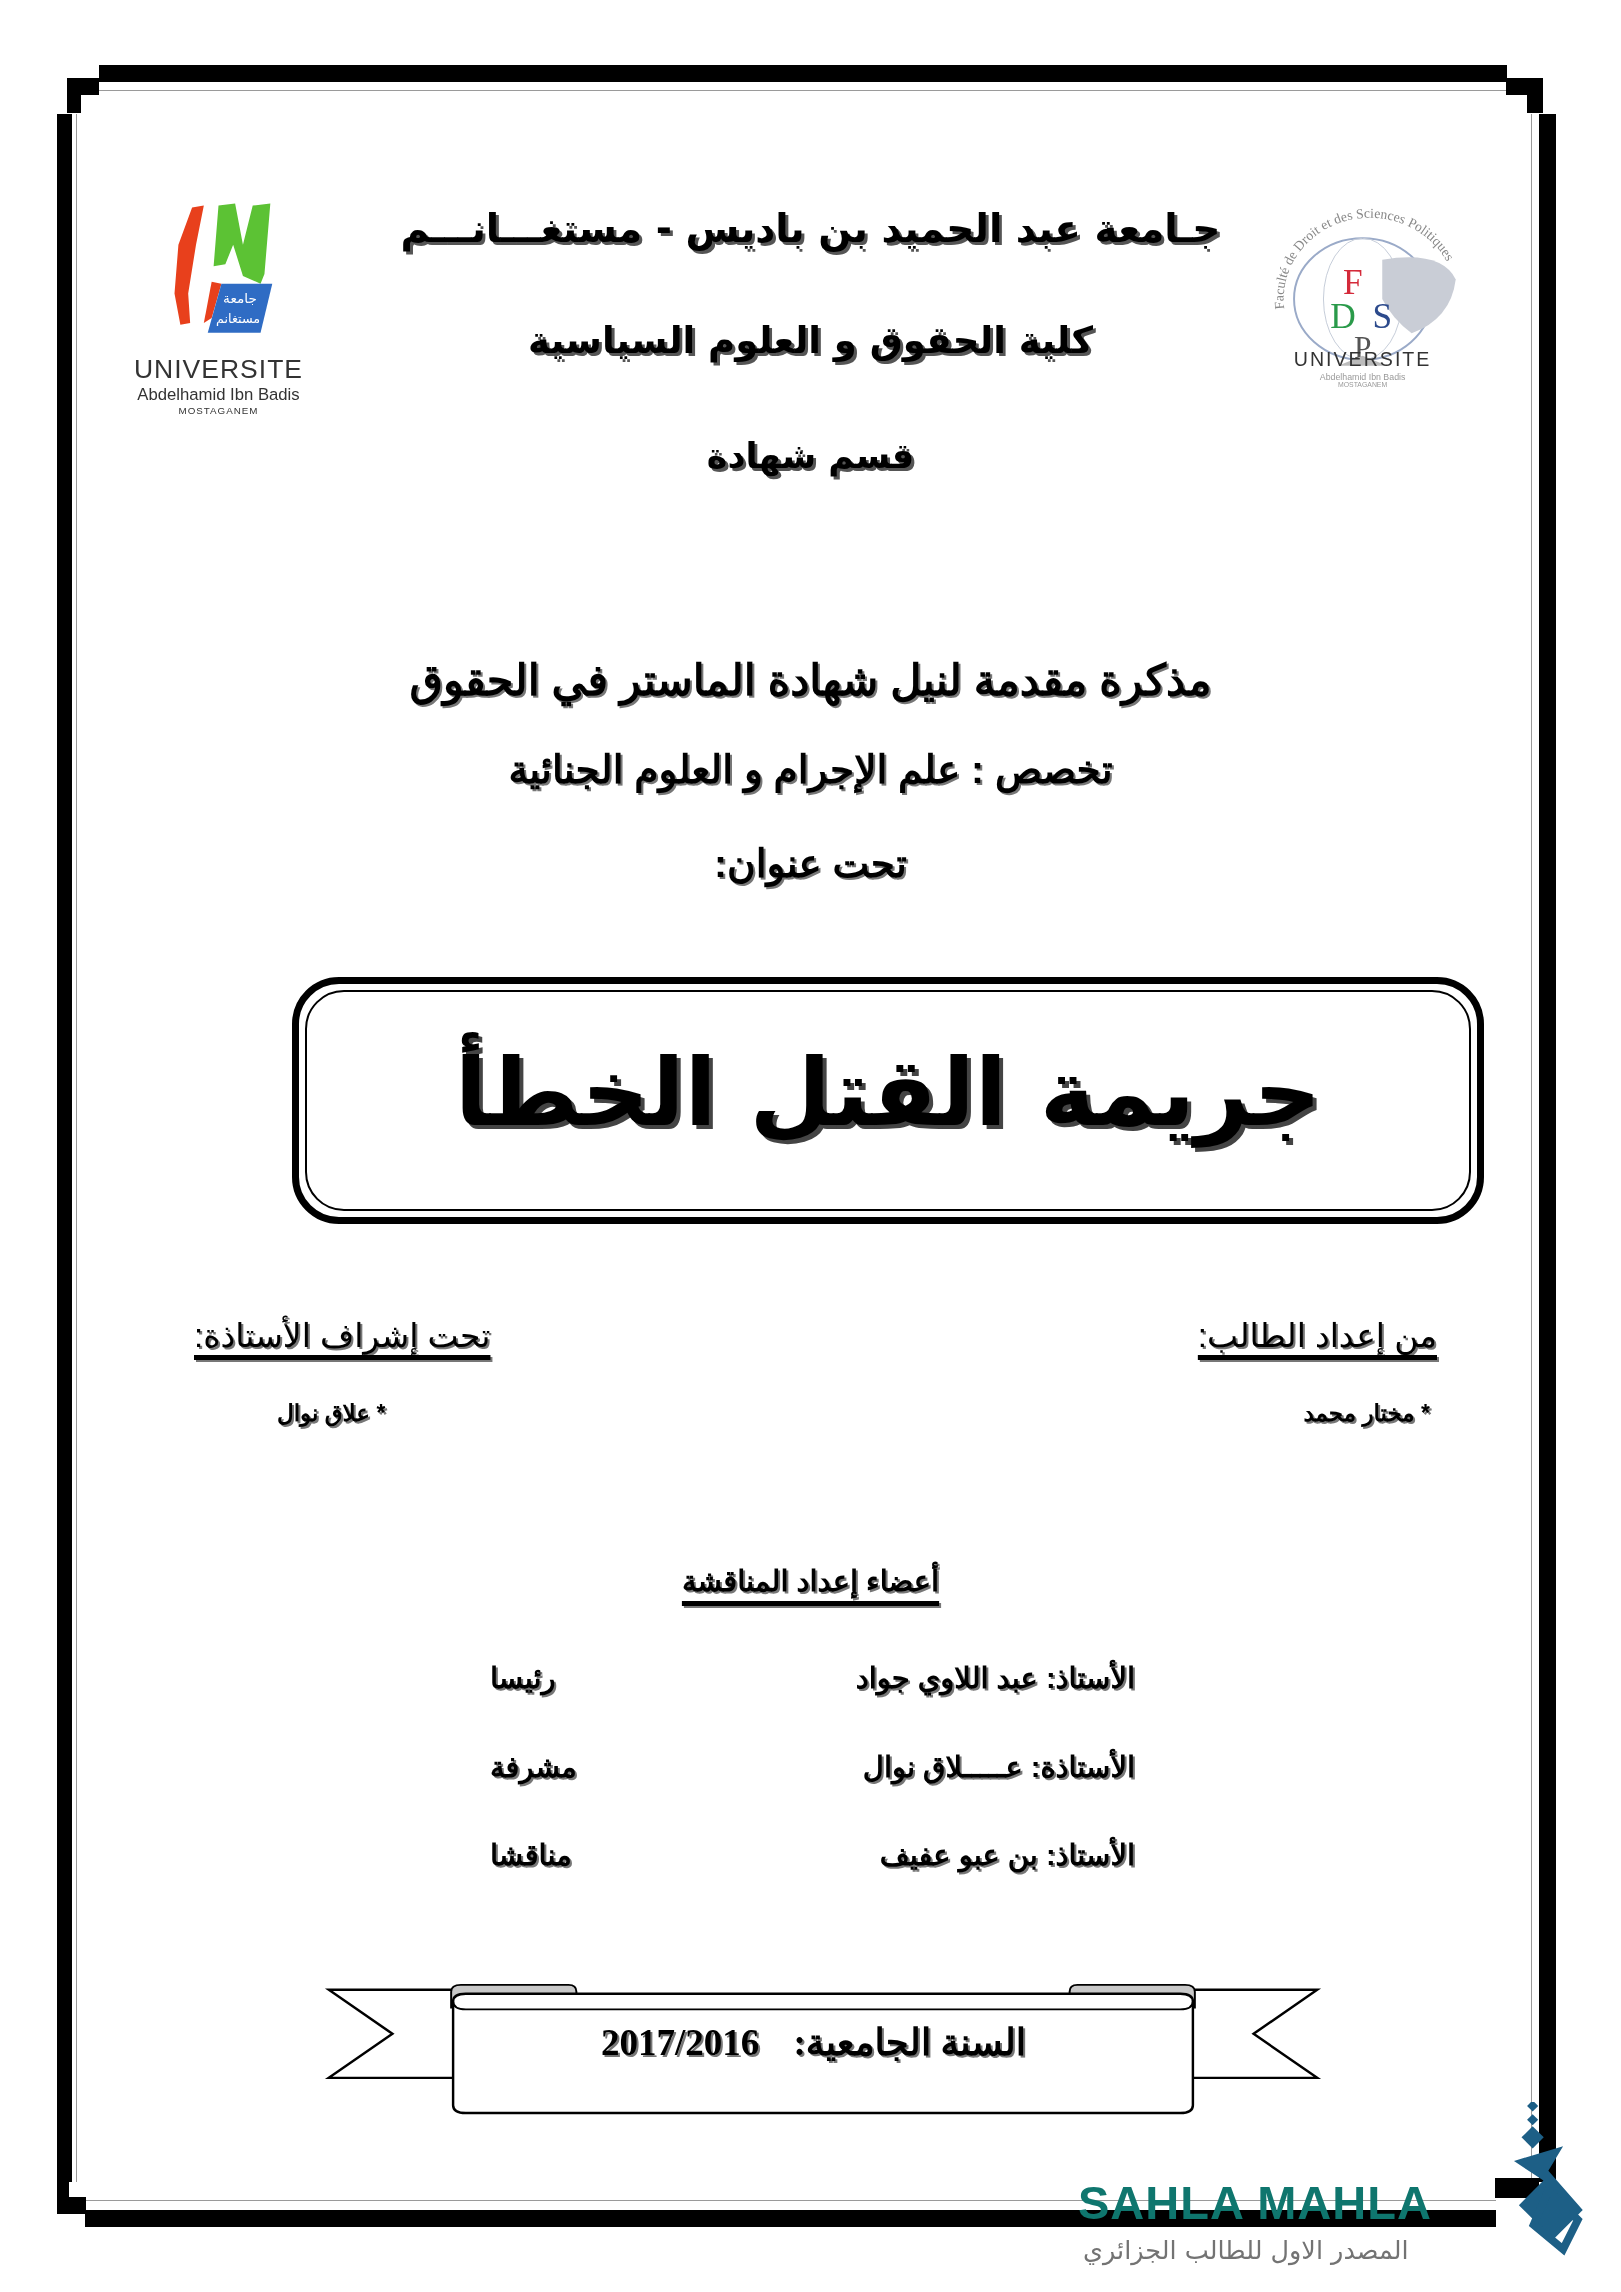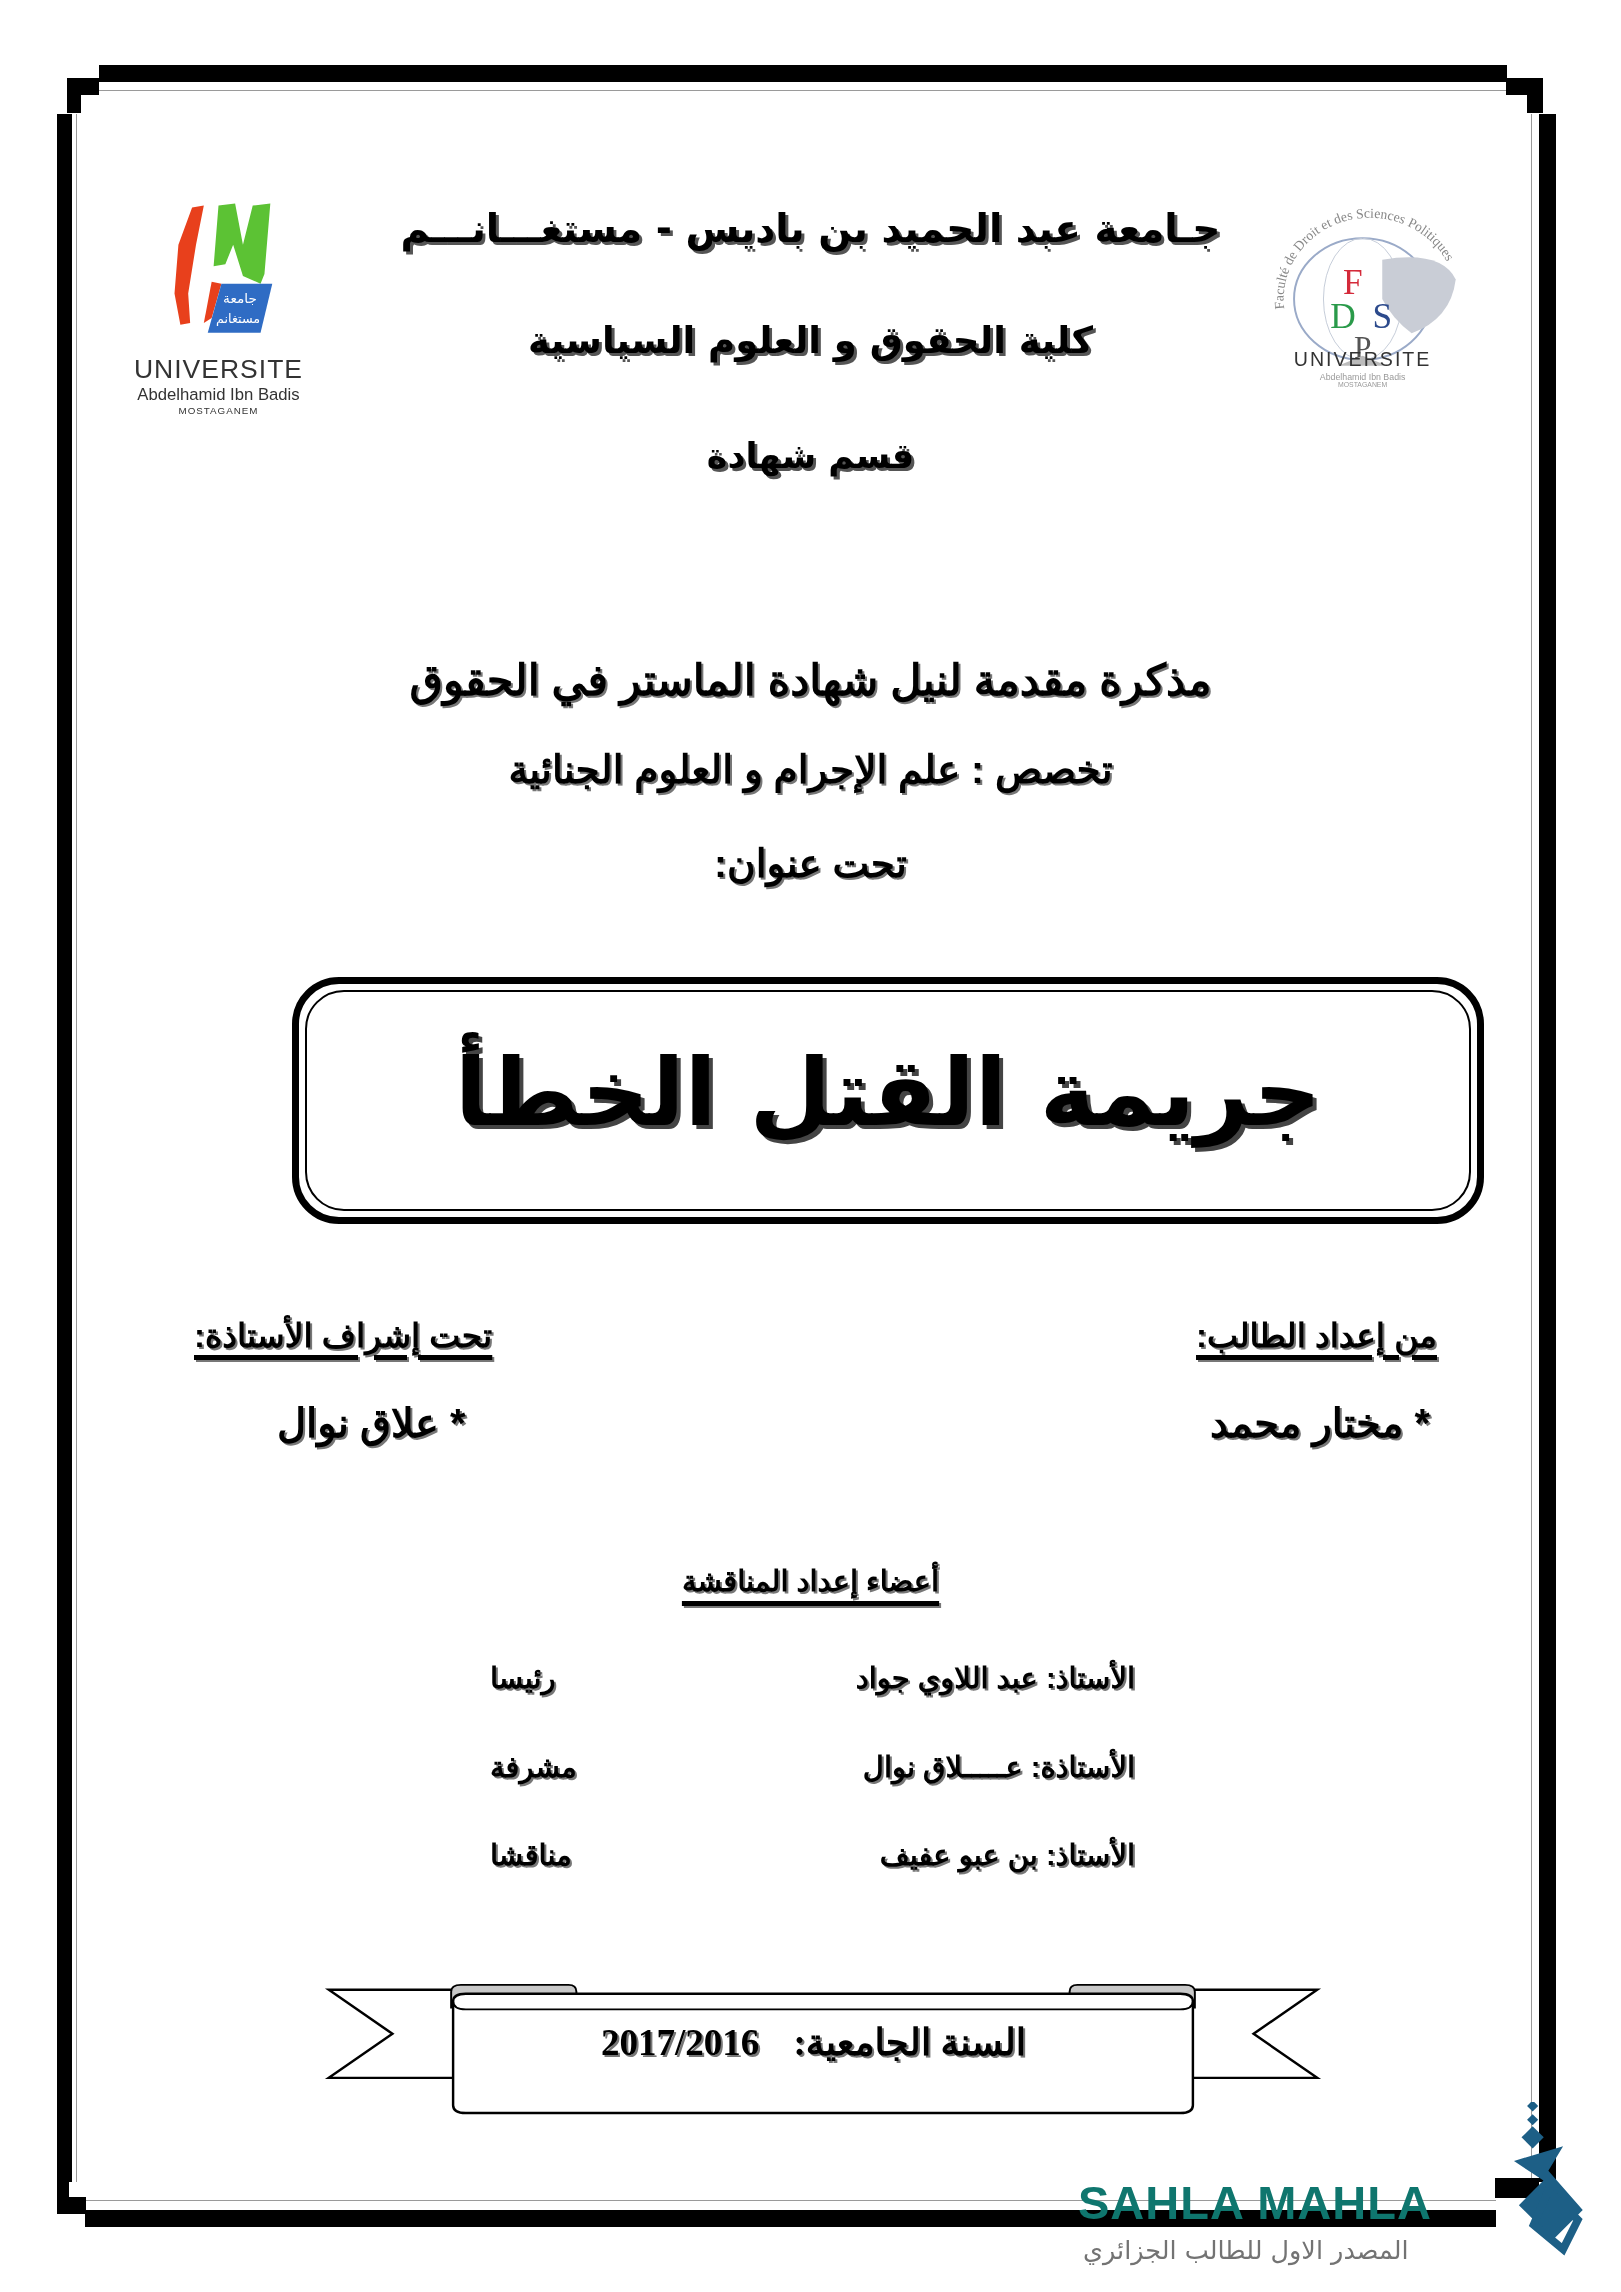--- a/index.html
+++ b/index.html
@@ -42,26 +42,26 @@
   
   .title-box { left: 292px; top: 977px; width: 1192px; height: 247px;
                border: 7.8px solid #000; border-radius: 47px; box-sizing: border-box; }
   .title-box-inner { position:absolute; left: 5.9px; top: 5.9px; right: 5.9px; bottom: 5.9px;
                      border: 2px solid #000; border-radius: 39px; }
   .title-text { position:absolute; left:0; right:0; top: 54px; text-align:center;
                 direction: rtl; font-family: "DejaVu Sans", sans-serif; font-weight: bold;
                 font-size: 94px; text-shadow: 3.9px 3.9px 0 #444; letter-spacing: 2px; }
 
   
-  .lbl { font-family: "Liberation Sans", sans-serif; font-weight: bold; font-size: 33px;
+  .lbl { font-family: "Liberation Sans", sans-serif; font-weight: normal; font-size: 33px;
          direction: rtl; text-decoration: underline; text-decoration-thickness: 4.9px;
          text-underline-offset: 7.8px; text-shadow: 2px 2px 0 #777; white-space: nowrap; }
   .student-label { right: 184px; top: 1316px; }
   .super-label { left: 194px; top: 1316px; }
-  .nm { font-family: "Liberation Sans", sans-serif; font-weight: bold; font-size: 40px;
+  .nm { font-family: "Liberation Sans", sans-serif; font-weight: bold; font-size: 23px;
         direction: rtl; text-shadow: 2px 2px 0 #777; white-space: nowrap; }
   .student-name { right: 191px; top: 1400px; }
   .super-name { left: 277px; top: 1400px; }
 
   
   .committee-head { left: 647px; width: 327px; top: 1564px; text-align:center; direction: rtl;
                     font-family: "Liberation Sans", sans-serif; font-weight:bold; font-size: 29px;
                     text-decoration: underline; text-decoration-thickness: 4.9px; text-underline-offset: 9.8px;
                     text-shadow: 2px 2px 0 #777; }
   .crow { font-family: "Liberation Sans", sans-serif; font-weight: bold; font-size: 29px;

